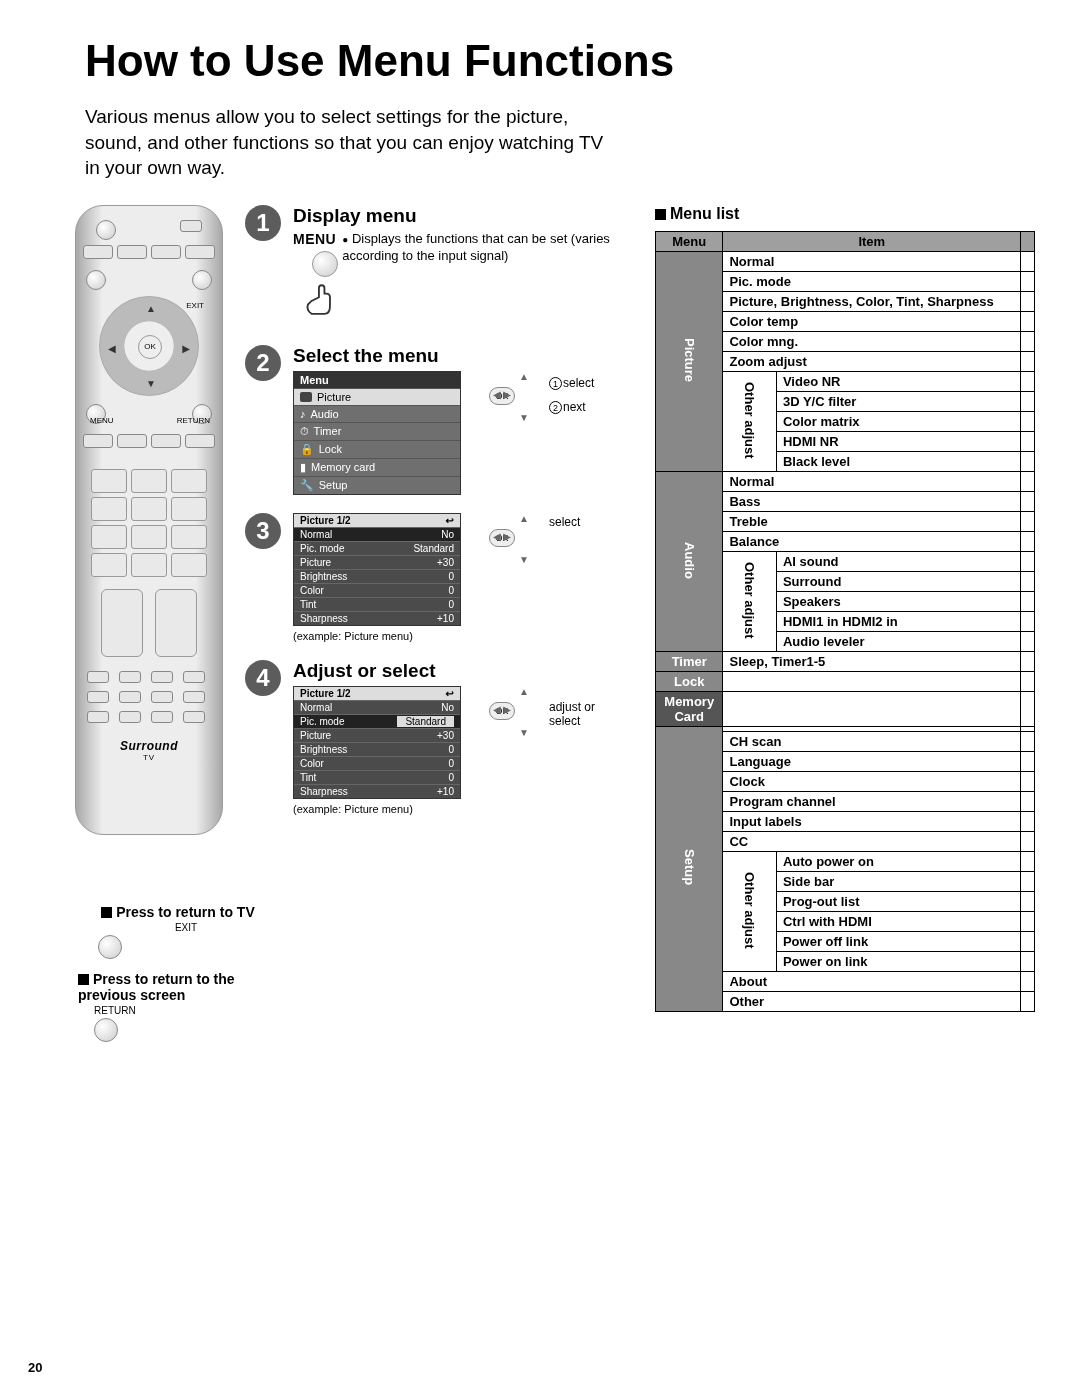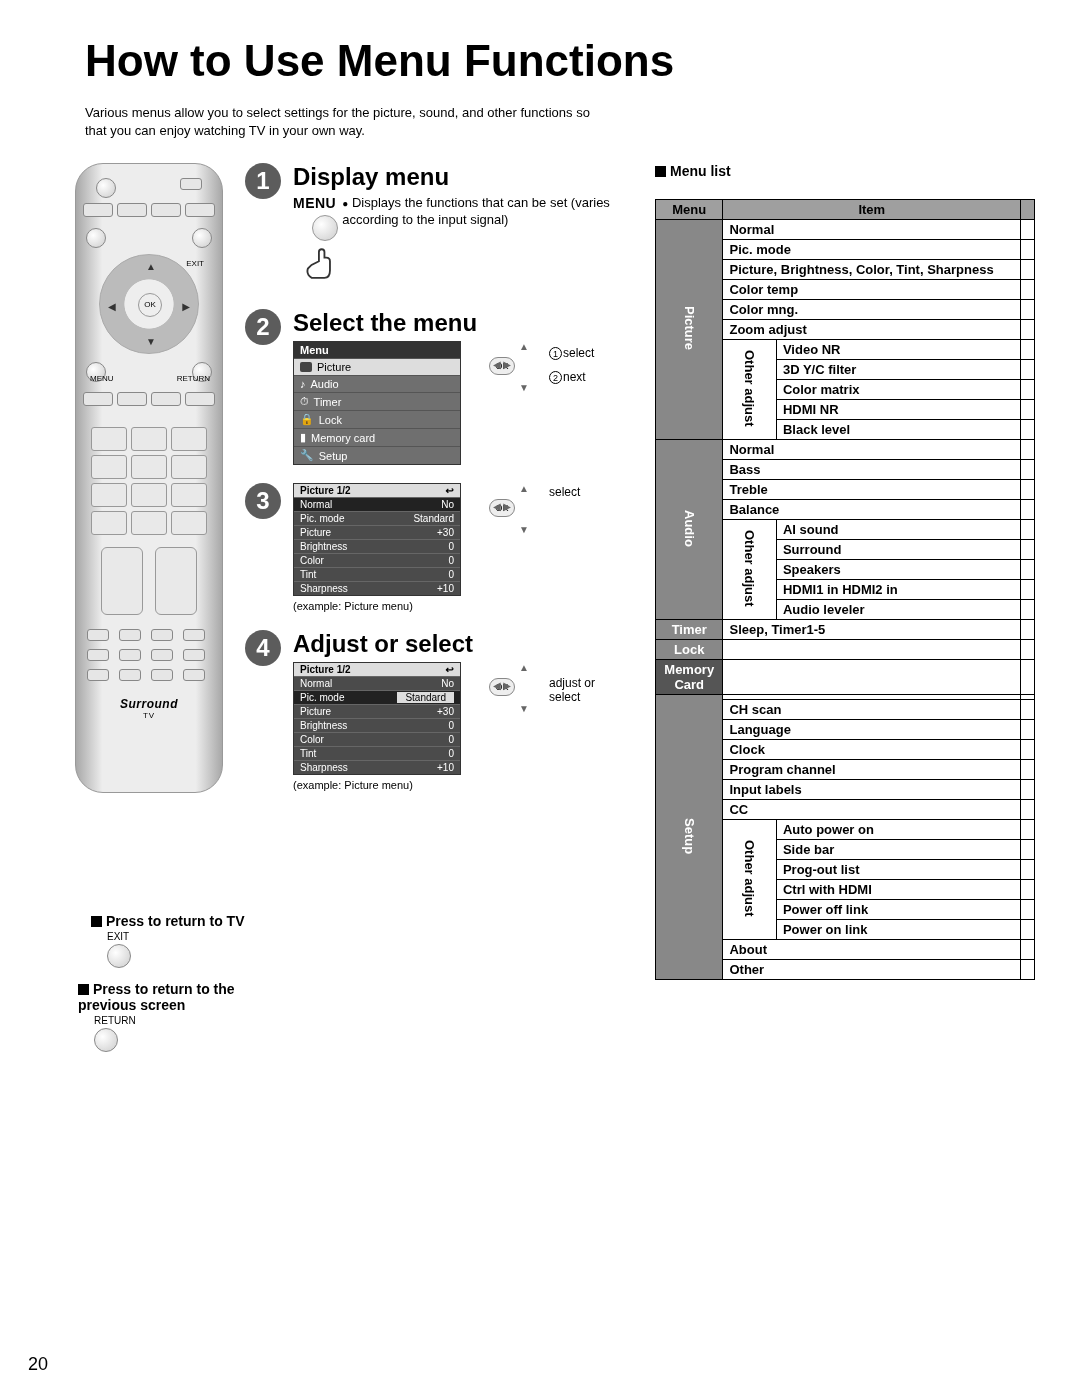--- a/index.html
+++ b/index.html
@@ -11,21 +11,21 @@
     color: #000;
     position: relative;
     padding: 30px 45px;
   }
   .page-title {
     font-size: 44px;
     font-weight: bold;
     margin: 6px 0 18px 40px;
   }
   .intro {
-    font-size: 13px;
+    font-size: 19px;
     line-height: 1.35;
     margin: 0 0 24px 40px;
     width: 520px;
   }
   .main-row { display: flex; }
   .left-col { width: 190px; position: relative; }
   .mid-col  { width: 400px; padding-left: 10px; }
   .right-col{ width: 380px; margin-left: auto; }
 
   
@@ -65,21 +65,21 @@
   .tv-label{font-size:8px;letter-spacing:1px;}
 
   
   .step { display:flex; align-items:flex-start; margin-bottom:18px; position:relative; }
   .step-num{
     width:36px;height:36px;border-radius:50%;background:#5c5c5c;color:#fff;
     font-size:24px;font-weight:bold;display:flex;align-items:center;justify-content:center;
     flex-shrink:0;margin-right:12px;
   }
   .step-body{flex:1;}
-  .step-title{font-size:24px;font-weight:bold;margin-bottom:4px;}
+  .step-title{font-size:19px;font-weight:bold;margin-bottom:4px;}
   .step-text{font-size:13px;line-height:1.3;}
   .menu-label-img{
     display:inline-block;font-size:14px;font-weight:bold;letter-spacing:0.5px;
     vertical-align:top;margin-right:6px;
   }
   .menu-btn-circle{width:26px;height:26px;border:1px solid #999;border-radius:50%;background:radial-gradient(circle at 35% 35%,#fff,#ccc);display:inline-block;margin:2px 0 0 14px;}
   .finger-hand{
     width:46px;height:46px;display:inline-block;margin-top:-4px;
   }
   .finger-hand svg{width:100%;height:100%;}
@@ -110,31 +110,31 @@
   .nav-label{font-size:12px;display:inline-block;vertical-align:top;}
   .circled{display:inline-block;width:13px;height:13px;border:1px solid #000;border-radius:50%;font-size:9px;text-align:center;line-height:12px;margin-right:1px;}
 
   
   .return-block{margin-top:24px;margin-left:34px;font-size:14px;font-weight:bold;}
   .sq{display:inline-block;width:11px;height:11px;background:#000;margin-right:4px;vertical-align:-1px;}
   .tiny-label{font-size:10px;font-weight:normal;margin-left:16px;margin-top:2px;}
   .small-circle{width:24px;height:24px;border:1px solid #888;border-radius:50%;background:radial-gradient(circle at 35% 35%,#fff,#ccc);margin:2px 0 12px 16px;}
 
   
-  .mlist-title{font-size:14px;font-weight:bold;margin-bottom:20px;}
+  .mlist-title{font-size:16px;font-weight:bold;margin-bottom:8px;}
   .mlist{border-collapse:collapse;width:100%;font-size:13px;}
   .mlist th{background:#9f9f9f;color:#000;border:1px solid #000;padding:2px 6px;text-align:center;font-weight:bold;}
   .mlist td{border:1px solid #000;padding:2px 6px;vertical-align:middle;}
   .mlist td.cat{background:#888;color:#fff;font-weight:bold;text-align:center;}
   .mlist td.cat .vtext{writing-mode:vertical-rl;display:inline-block;}
   .mlist td.sub{background:#fff;font-weight:bold;text-align:center;}
   .mlist td.sub .vtext{writing-mode:vertical-rl;display:inline-block;}
   .mlist td.item{font-weight:bold;}
   .cat-dark{background:#555 !important;}
-  .page-num{position:absolute;bottom:22px;left:28px;font-size:18px;}
+  .page-num{position:absolute;bottom:22px;left:28px;font-size:13px;font-weight:bold;}
 </style>
 </head>
 <body>
 
 <h1 class="page-title">How to Use Menu Functions</h1>
 <p class="intro">Various menus allow you to select settings for the picture, sound, and other functions so that you can enjoy watching TV in your own way.</p>
 
 <div class="main-row">
 
   <div class="left-col">
@@ -568,21 +568,21 @@
       <tr>
             <td class="item" colspan="2">Other</td>
             <td></td>
           </tr>
     </tbody>
       </table>
   </div>
 </div>
 
 <div style="position:absolute;top:900px;left:78px;width:200px;">
-  <div class="return-block" style="margin:13px;">
+  <div class="return-block" style="margin:4px;text-align:center;">
     <span class="sq"></span><span>Press to return to TV</span>
     <div class="tiny-label">EXIT</div>
     <div class="small-circle"></div>
   </div>
   <div class="return-block" style="margin:8px 0 0 0;">
     <span class="sq"></span><span>Press to return to the previous screen</span>
     <div class="tiny-label">RETURN</div>
     <div class="small-circle"></div>
   </div>
 </div>

